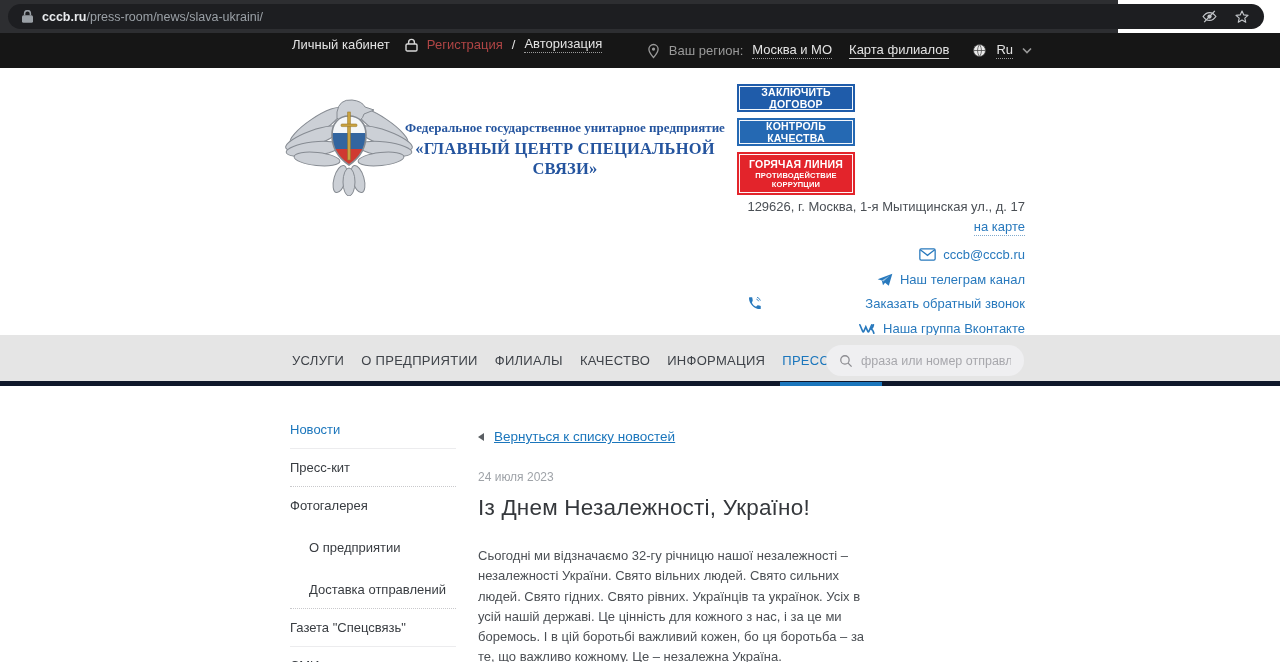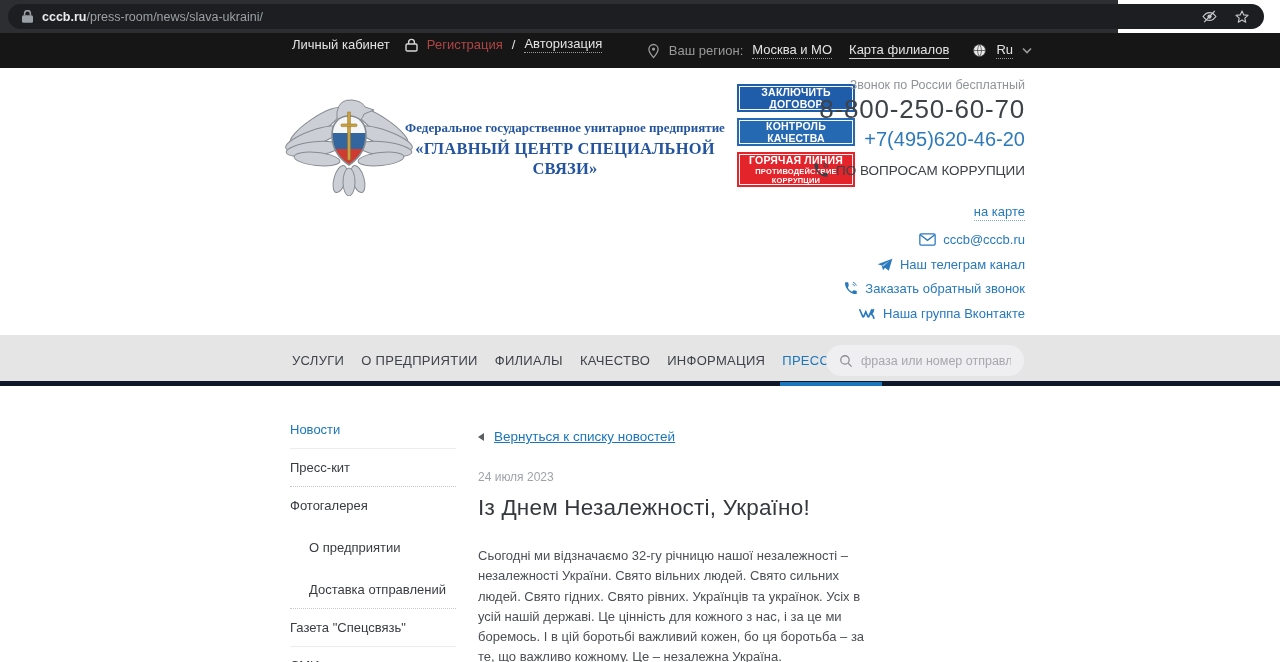--- a/index.html
+++ b/index.html
@@ -37,21 +37,21 @@
 
   .btn-col { position:absolute; left:737px; top:16px; width:118px; }
   .hbtn { width:118px; color:#fff; font-weight:bold; text-align:center; border:none; cursor:pointer;
           display:flex; flex-direction:column; justify-content:center; align-items:center;
           outline:1px solid rgba(255,255,255,0.95); outline-offset:-3px; margin-bottom:6px;
           font-family:"Liberation Sans", sans-serif; }
   .hbtn .l1 { font-size:10.5px; letter-spacing:0.2px; }
   .hbtn .l2 { font-size:7.5px; margin-top:1px; letter-spacing:0.2px; }
   .btn-blue1 { background:#1f5caa; height:28px; }
   .btn-blue2 { background:#2569b3; height:28px; }
-  .btn-red   { background:#e3242b; height:35px; }
+  .btn-red   { background:#e3242b; height:43px; }
 
   .phone-col { position:absolute; right:255px; top:10px; text-align:right; }
   .phone-note { color:#8f9499; font-size:12.5px; }
   .phone-main { color:#3d4247; font-size:26px; letter-spacing:0.8px; margin-top:2px; }
   .phone-alt  { color:#2e7ab9; font-size:20px; margin-top:3px; }
   .phone-corruption { margin-top:11px; color:#3c4147; font-size:13.5px; font-weight:500;
                       display:flex; justify-content:flex-end; align-items:center; gap:7px; }
 
   .contacts { position:absolute; right:255px; top:131px; text-align:right; font-size:13px; }
   .addr-line { color:#4a4f55; }
@@ -219,36 +219,23 @@
       </button>
       <button class="hbtn btn-blue2">
         <span class="l1">КОНТРОЛЬ КАЧЕСТВА</span>
       </button>
       <button class="hbtn btn-red">
         <span class="l1">ГОРЯЧАЯ ЛИНИЯ</span>
         <span class="l2">ПРОТИВОДЕЙСТВИЕ КОРРУПЦИИ</span>
       </button>
     </div>
 
-    <div class="phone-col">
-      <div class="phone-note">Звонок по России бесплатный</div>
-      <div class="phone-main">8-800-250-60-70</div>
-      <div class="phone-alt">+7(495)620-46-20</div>
-      <div class="phone-corruption">
-        <span>
-          <svg width="17" height="17" viewBox="0 0 24 24">
-              <path d="M7.8 10.6 c1.4 2.8 3.8 5.2 6.6 6.6 l2.1 -2.1 c.3 -.3 .7 -.4 1.1 -.2 1.1 .4 2.3 .6 3.5 .6 .5 0 .9 .4 .9 .9 v3.5 c0 .5 -.4 .9 -.9 .9 C11.7 20.8 3.2 12.3 3.2 3 c0 -.5 .4 -.9 .9 -.9 h3.6 c.5 0 .9 .4 .9 .9 0 1.2 .2 2.4 .6 3.5 .1 .4 0 .8 -.2 1.1 z" fill="#3c4147"></path>
-              <path d="M15.5 4.5 q3 .5 4 4 M16.5 1.5 q4.5 1 6 6" fill="none" stroke="#3c4147" stroke-width="1.5"></path>
-            </svg>
-        </span>
-        <span>ПО ВОПРОСАМ КОРРУПЦИИ</span>
-      </div>
-    </div>
 
     <div class="contacts">
+      <div class="addr-line">129626, г. Москва, 1-я Мытищинская ул., д. 17</div>
       <div class="c-row map-row">
         <span class="dot-blue">на карте</span>
       </div>
       <div class="c-row" style="margin-top:11px;">
         <span>
           <svg width="17" height="13" viewBox="0 0 20 15">
               <rect x="1" y="1" width="18" height="13" rx="1.5" fill="none" stroke="#2879bd" stroke-width="1.5"></rect>
               <polyline points="1.5,2 10,8.5 18.5,2" fill="none" stroke="#2879bd" stroke-width="1.5"></polyline>
             </svg>
         </span>

